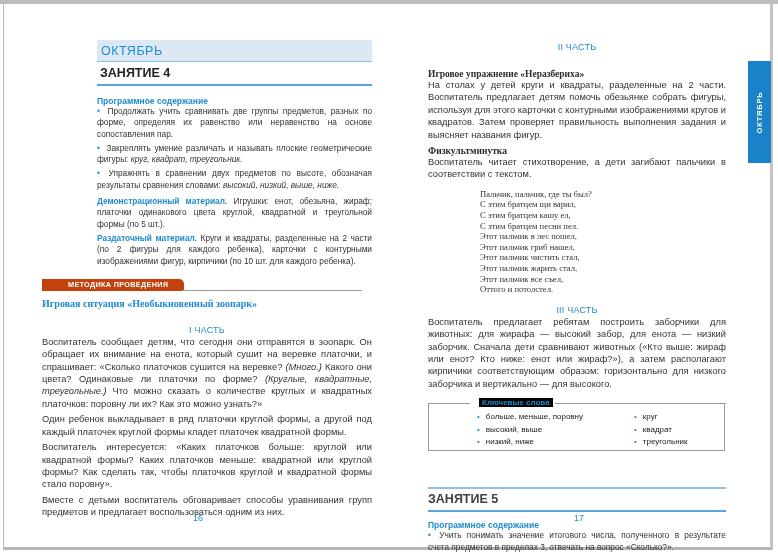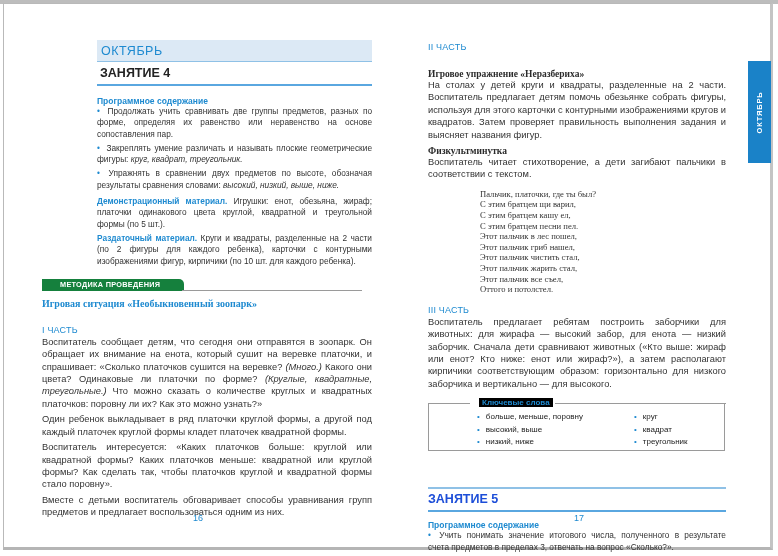--- a/index.html
+++ b/index.html
@@ -29,27 +29,27 @@
   .para-sans {
     margin-left: 55px; width: 275px; font-size: 8.3px; line-height: 11.3px; text-align: justify; color: #333;
   }
   .para-sans + .para-sans { margin-top: 3px; }
   .bullet { color: #1e8ad0; margin-right: 3px; }
   .blue-bold { color: #1e8ad0; font-weight: bold; }
   i { font-style: italic; }
 
   .method-row { position: relative; margin-top: 12px; height: 14px; width: 330px; }
   .method-tab {
-    position: absolute; left: 0; top: 0; width: 142px; height: 12px; background: #15803d;
-    color: #fff; font-weight: bold; font-size: 7.3px; line-height: 12px; padding-left: 18px; box-sizing: border-box;
+    position: absolute; left: 0; top: 0; width: 142px; height: 12px; background: #c2410c;
+    color: #fff; font-weight: bold; font-size: 7.3px; line-height: 12px; padding-left: 26px; box-sizing: border-box;
     border-radius: 0 5px 0 0; letter-spacing: 0.3px;
   }
   .method-line { position: absolute; left: 140px; top: 11px; width: 180px; height: 1px; background: #9a9a9a; }
   .serif-h { font-family: "Liberation Serif", serif; font-weight: bold; color: #1e8ad0; font-size: 10px; margin: 5px 0 0 0; }
-  .part-h { color: #1e8ad0; font-size: 9px; margin: 16px 0 1px 0; letter-spacing: 0.2px; }
+  .part-h { color: #1e8ad0; font-size: 9px; margin: 16px 0 1px 0; letter-spacing: 0.2px; text-align: center; }
   .para-serif {
     font-family: Liberation Sans, sans-serif; font-size: 9.3px; line-height: 12.4px; text-align: justify; color: #333;
     width: 330px;
   }
   .para-serif + .para-serif { margin-top: 3px; }
   .page-num { position: absolute; color: #1e8ad0; font-size: 9px; }
 
   
   .right { position: absolute; left: 428px; top: 42px; width: 298px; }
   .right .para-serif { width: 298px; }
@@ -61,21 +61,21 @@
     position: relative; margin: 13px 0 0 0; width: 297px; height: 48px;
     border: 1px solid #9a9a9a; border-top: none; box-sizing: border-box;
   }
   .kw-top-left { position: absolute; left: -1px; top: 0; width: 42px; height: 1px; background: #9a9a9a; }
   .kw-top-right { position: absolute; left: 126px; top: 0; width: 171px; height: 1px; background: #9a9a9a; }
   .kw-title { position: absolute; left: 50px; top: -5px; color: #1e8ad0; font-weight: bold; font-size: 8px; background: #000000; padding: 0 3px; }
   .kw-col { position: absolute; top: 8px; font-size: 8px; line-height: 12.5px; font-weight: normal; color: #222; }
   .kw-col .dot { color: #1e8ad0; margin-right: 6px; }
 
   .lesson5-title {
-    margin-top: 36px; width: 298px; font-weight: bold; font-size: 12.5px; color: #1d4ed8;
+    margin-top: 36px; width: 298px; font-weight: bold; font-size: 12.5px; color: #404040;
     padding: 3px 0 4px 0; border-top: 2px solid #8fc1e6; border-bottom: 2px solid #5aa7e0; box-sizing: border-box;
   }
   .right .sect-h { margin-left: 0; }
   .right .para-sans { margin-left: 0; width: 298px; }
 
   .side-tab {
     position: absolute; left: 748px; top: 61px; width: 23px; height: 102px; background: #1a82c8;
     display: flex; align-items: center; justify-content: center;
   }
   .side-tab span {
@@ -130,21 +130,21 @@
 <div class="page-num" style="left:193px; top:513px;">16</div>
 
 <div class="right">
   <div class="part-h" style="margin-top:0">II ЧАСТЬ</div>
   <div class="serif-sub">Игровое упражнение «Неразбериха»</div>
   <div class="para-serif">На столах у детей круги и квадраты, разделенные на 2 части. Воспитатель предлагает детям помочь обезьянке собрать фигуры, используя для этого карточки с контурными изображениями кругов и квадратов. Затем проверяет правильность выполнения задания и выясняет названия фигур.</div>
   <div class="serif-sub" style="margin-top:5px">Физкультминутка</div>
   <div class="para-serif">Воспитатель читает стихотворение, а дети загибают пальчики в соответствии с текстом.</div>
 
   <div class="poem">
-    <div>Пальчик, платочки, где ты был?</div>
+    <div>Пальчик, пальчик, где ты был?</div>
     <div>С этим братцем щи варил,</div>
     <div>С этим братцем кашу ел,</div>
     <div>С этим братцем песни пел.</div>
     <div>Этот пальчик в лес пошел,</div>
     <div>Этот пальчик гриб нашел,</div>
     <div>Этот пальчик чистить стал,</div>
     <div>Этот пальчик жарить стал,</div>
     <div>Этот пальчик все съел,</div>
     <div>Оттого и потолстел.</div>
   </div>

